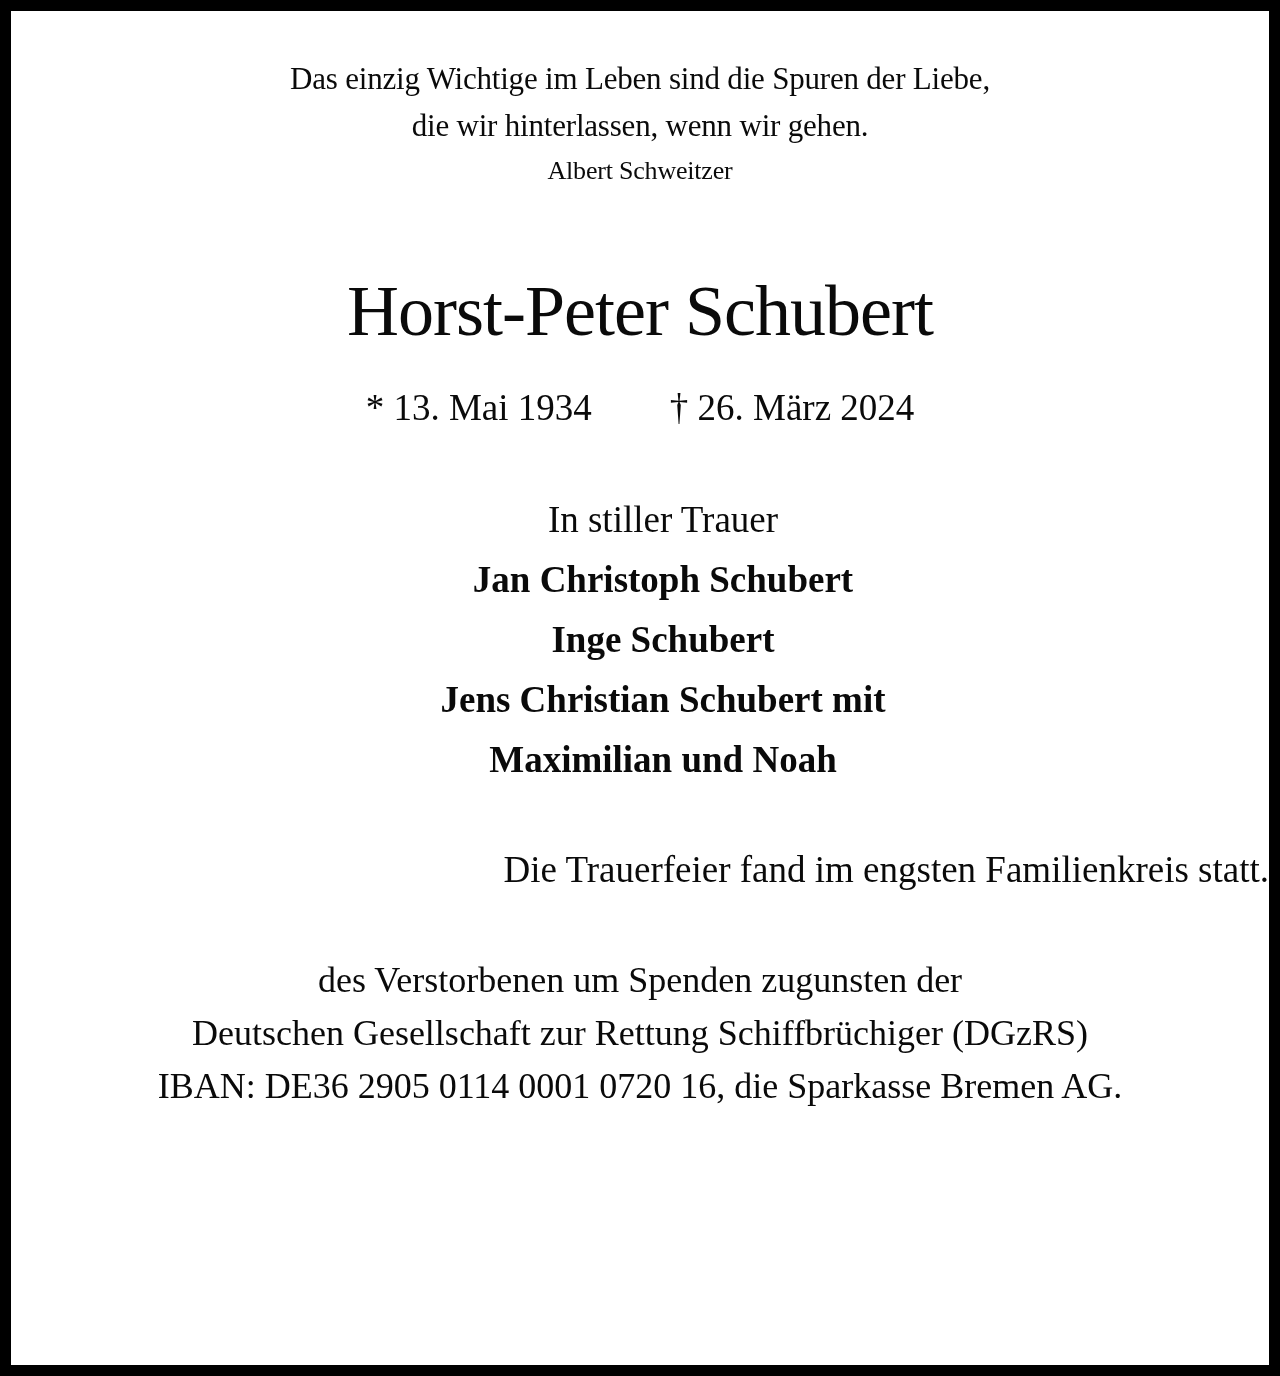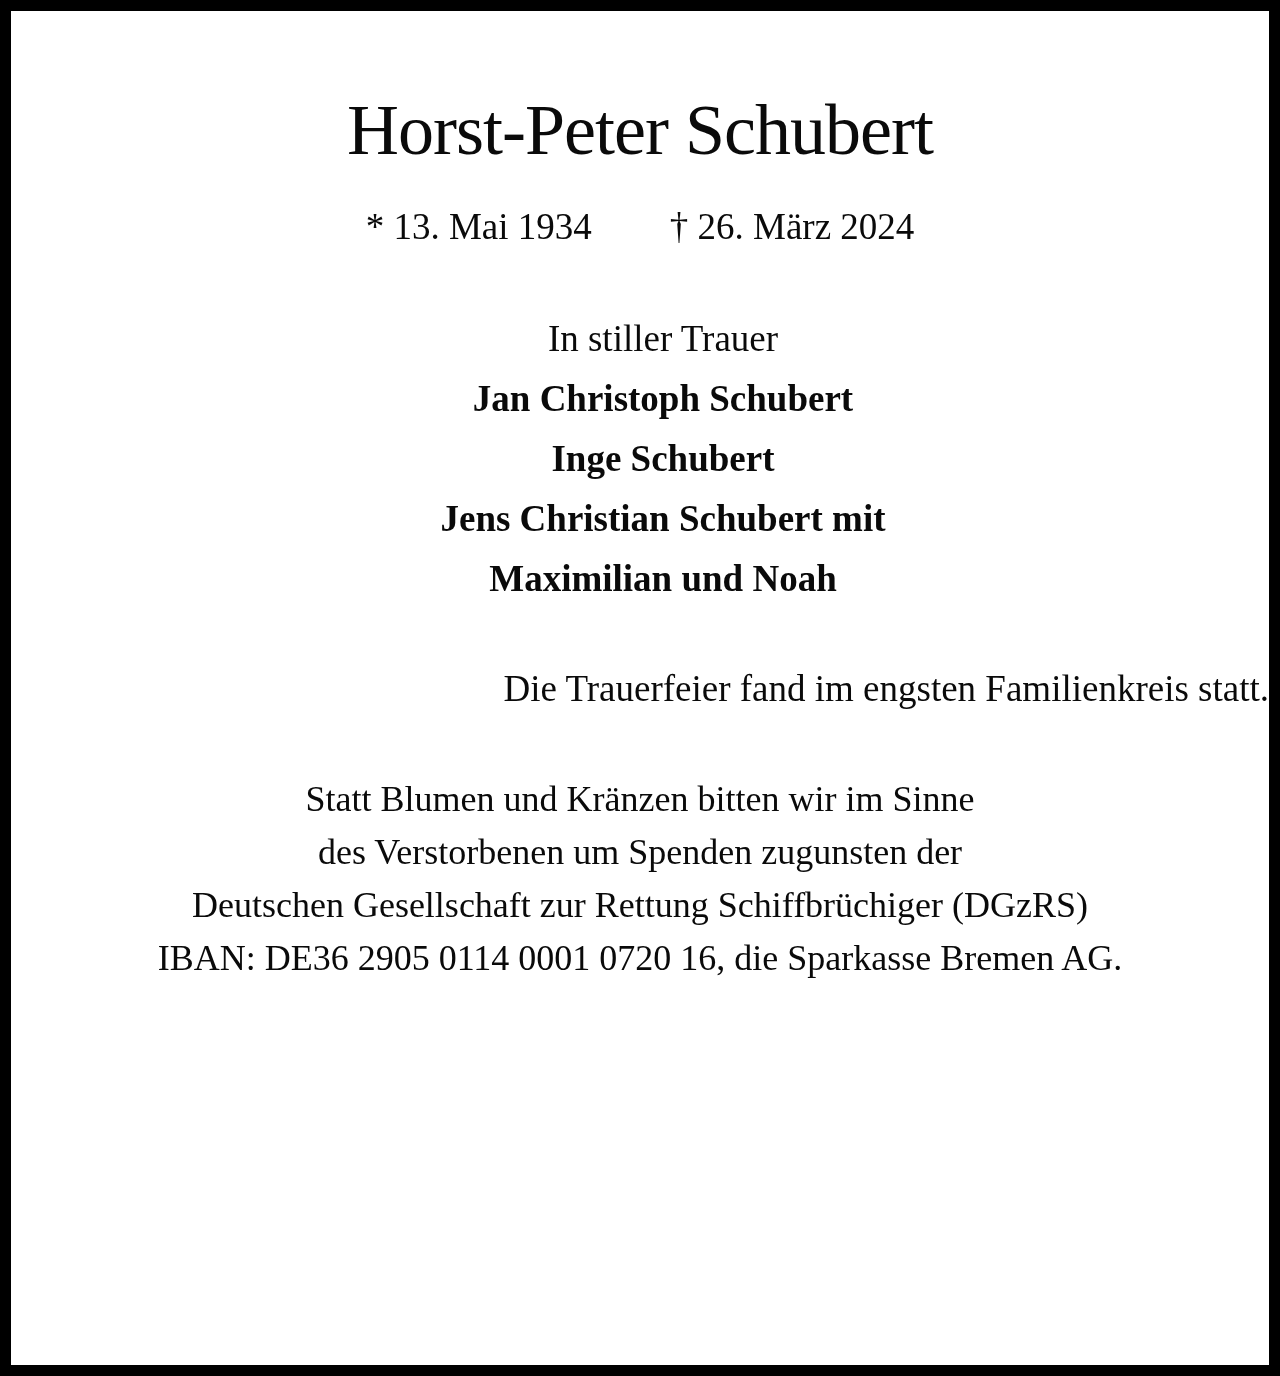--- a/index.html
+++ b/index.html
@@ -83,39 +83,43 @@
     font-size: 36px;
     line-height: 53px;
   }
 </style>
 </head>
 <body>
 
 <div class="page">
   <div class="frame">
 
+    <div class="quote">
+      <div>Das einzig Wichtige im Leben sind die Spuren der Liebe,</div>
+      <div>die wir hinterlassen, wenn wir gehen.</div>
+      <div class="quote-attribution">Albert Schweitzer</div>
+    </div>
 
     <div class="deceased-name">Horst-Peter Schubert</div>
 
     <div class="dates">
       <span class="birth-date">* 13. Mai 1934</span><span class="death-date">† 26. März 2024</span>
     </div>
 
     <div class="mourning">
       <div class="mourning-intro">In stiller Trauer</div>
       <div class="mourner">Jan Christoph Schubert</div>
       <div class="mourner">Inge Schubert</div>
       <div class="mourner">Jens Christian Schubert mit</div>
       <div class="mourner">Maximilian und Noah</div>
     </div>
 
     <div class="ceremony">Die Trauerfeier fand im engsten Familienkreis statt.</div>
 
     <div class="donation">
-      <div>Statt Blumen und Kränzen bitten wir im Sinne</div>
       <div>des Verstorbenen um Spenden zugunsten der</div>
       <div>Deutschen Gesellschaft zur Rettung Schiffbrüchiger (DGzRS)</div>
       <div>IBAN: DE36 2905 0114 0001 0720 16, die Sparkasse Bremen AG.</div>
     </div>
 
 
   </div>
 </div>
 
 </body></html>

